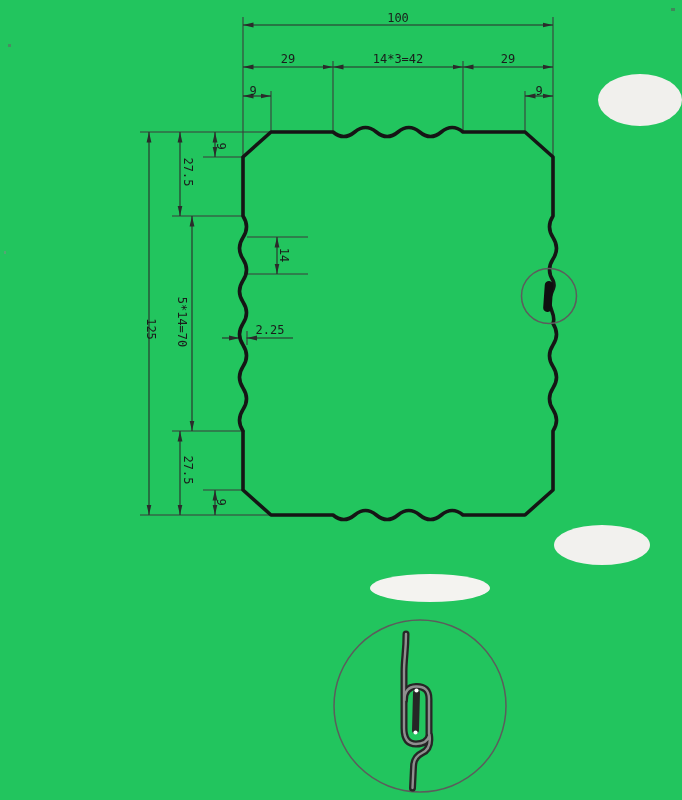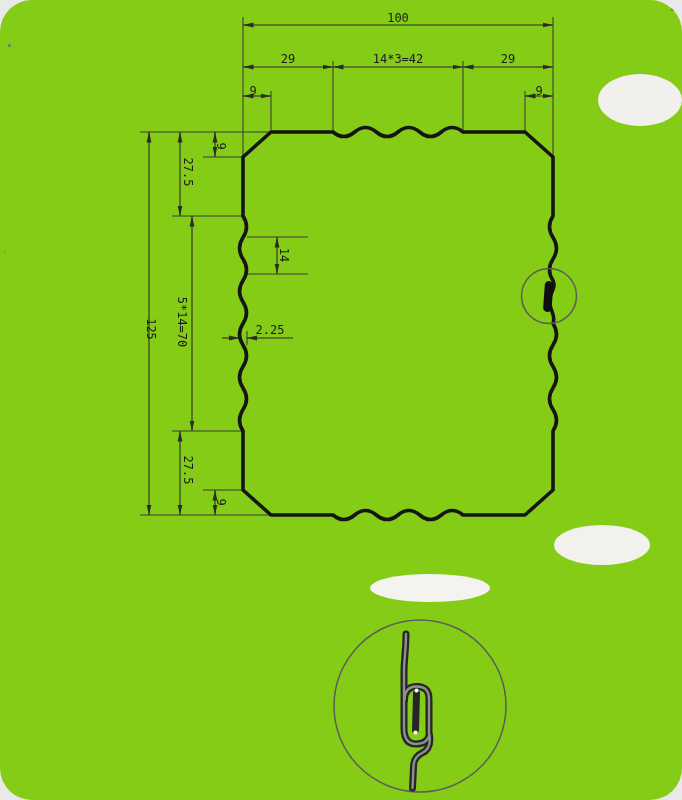--- a/index.html
+++ b/index.html
@@ -1,17 +1,17 @@
 <!DOCTYPE html>
 <html><head>
 <meta charset="utf-8">
 <style>
   html,body{margin:0;padding:0;background:#e9e9e9;}
-  .page{width:682px;height:800px;background:#84cc16;position:relative;overflow:hidden;
-        font-family:"DejaVu Sans Mono", monospace;border-radius:32px;}
+  .page{width:682px;height:800px;background:#22c55e;position:relative;overflow:hidden;
+        font-family:"DejaVu Sans Mono", monospace;}
   svg{display:block;}
   .thin{stroke:#3a3a3a;stroke-width:1.05;fill:none;}
   .dimline{stroke:#2b2b2b;stroke-width:1.1;fill:none;}
   .profile{stroke:#151515;stroke-width:3.6;fill:none;stroke-linejoin:round;stroke-linecap:round;}
   .dimtext{font:12px "DejaVu Sans Mono", monospace;fill:#1b1b1b;text-anchor:middle;}
   .detail-dark{stroke:#262626;stroke-width:7;fill:none;stroke-linecap:round;stroke-linejoin:round;}
   .detail-gray{stroke:#8f8f8f;stroke-width:2.4;fill:none;stroke-linecap:round;stroke-linejoin:round;}
   .circle-thin{fill:none;stroke:#5c5c5c;stroke-width:1.5;}
 </style>
 </head>

